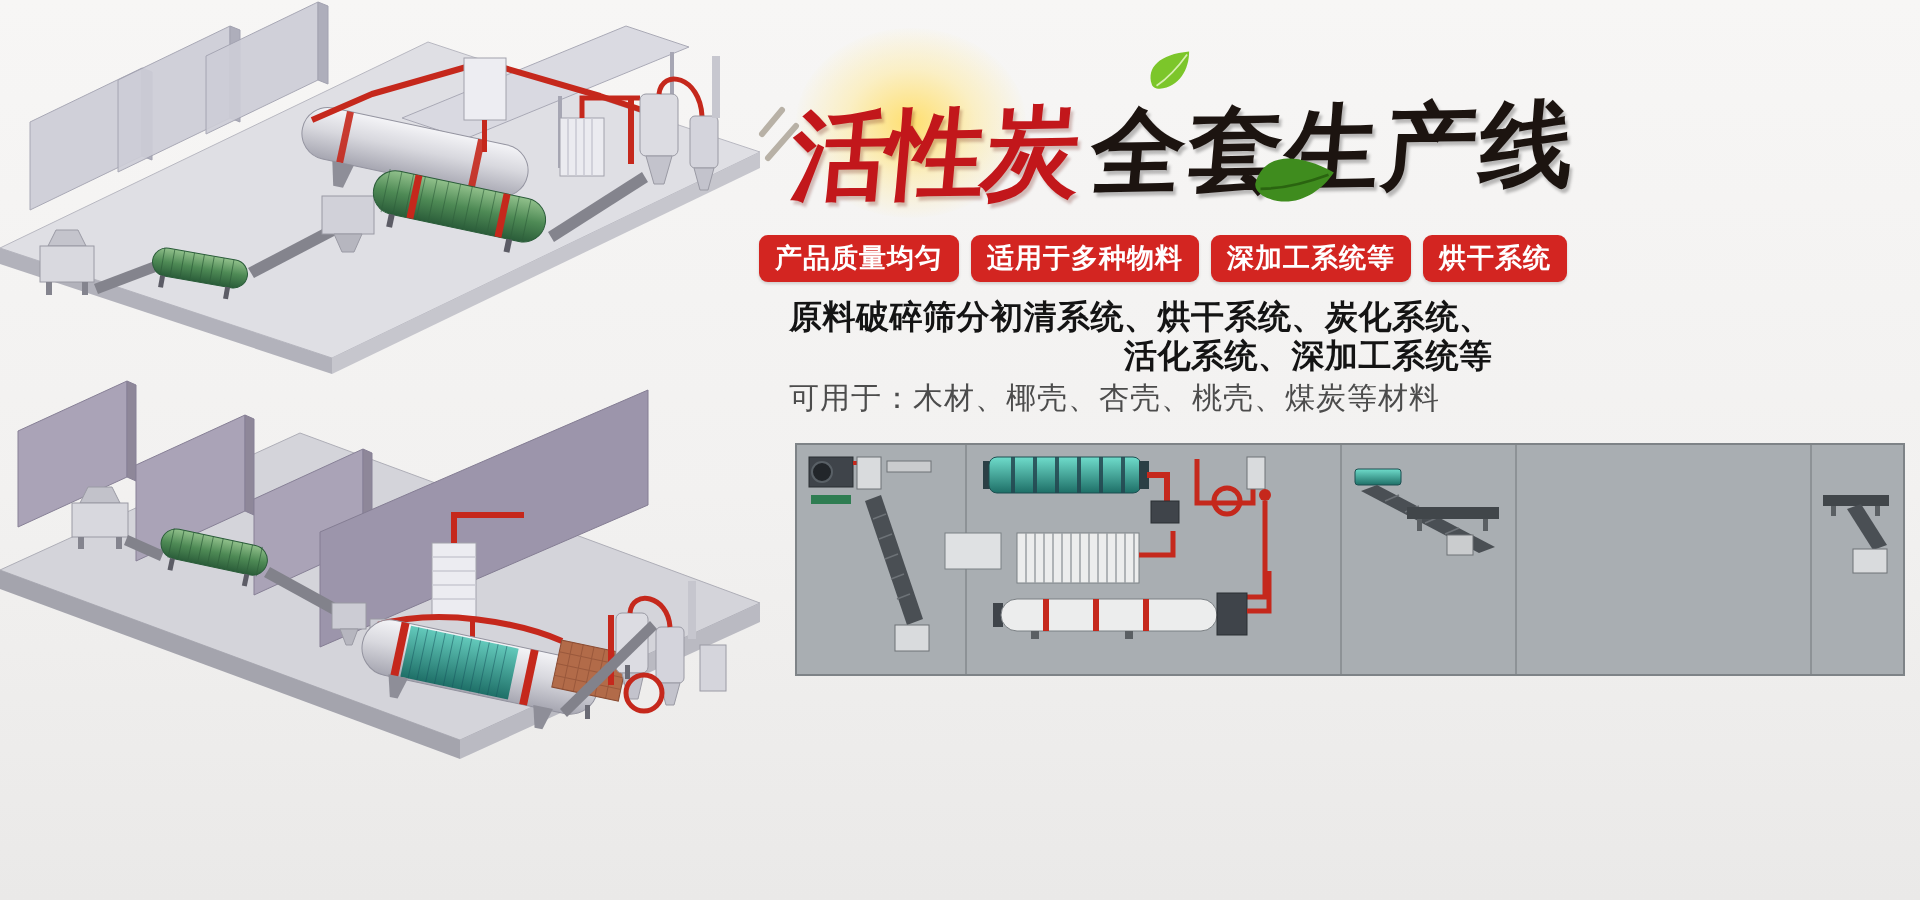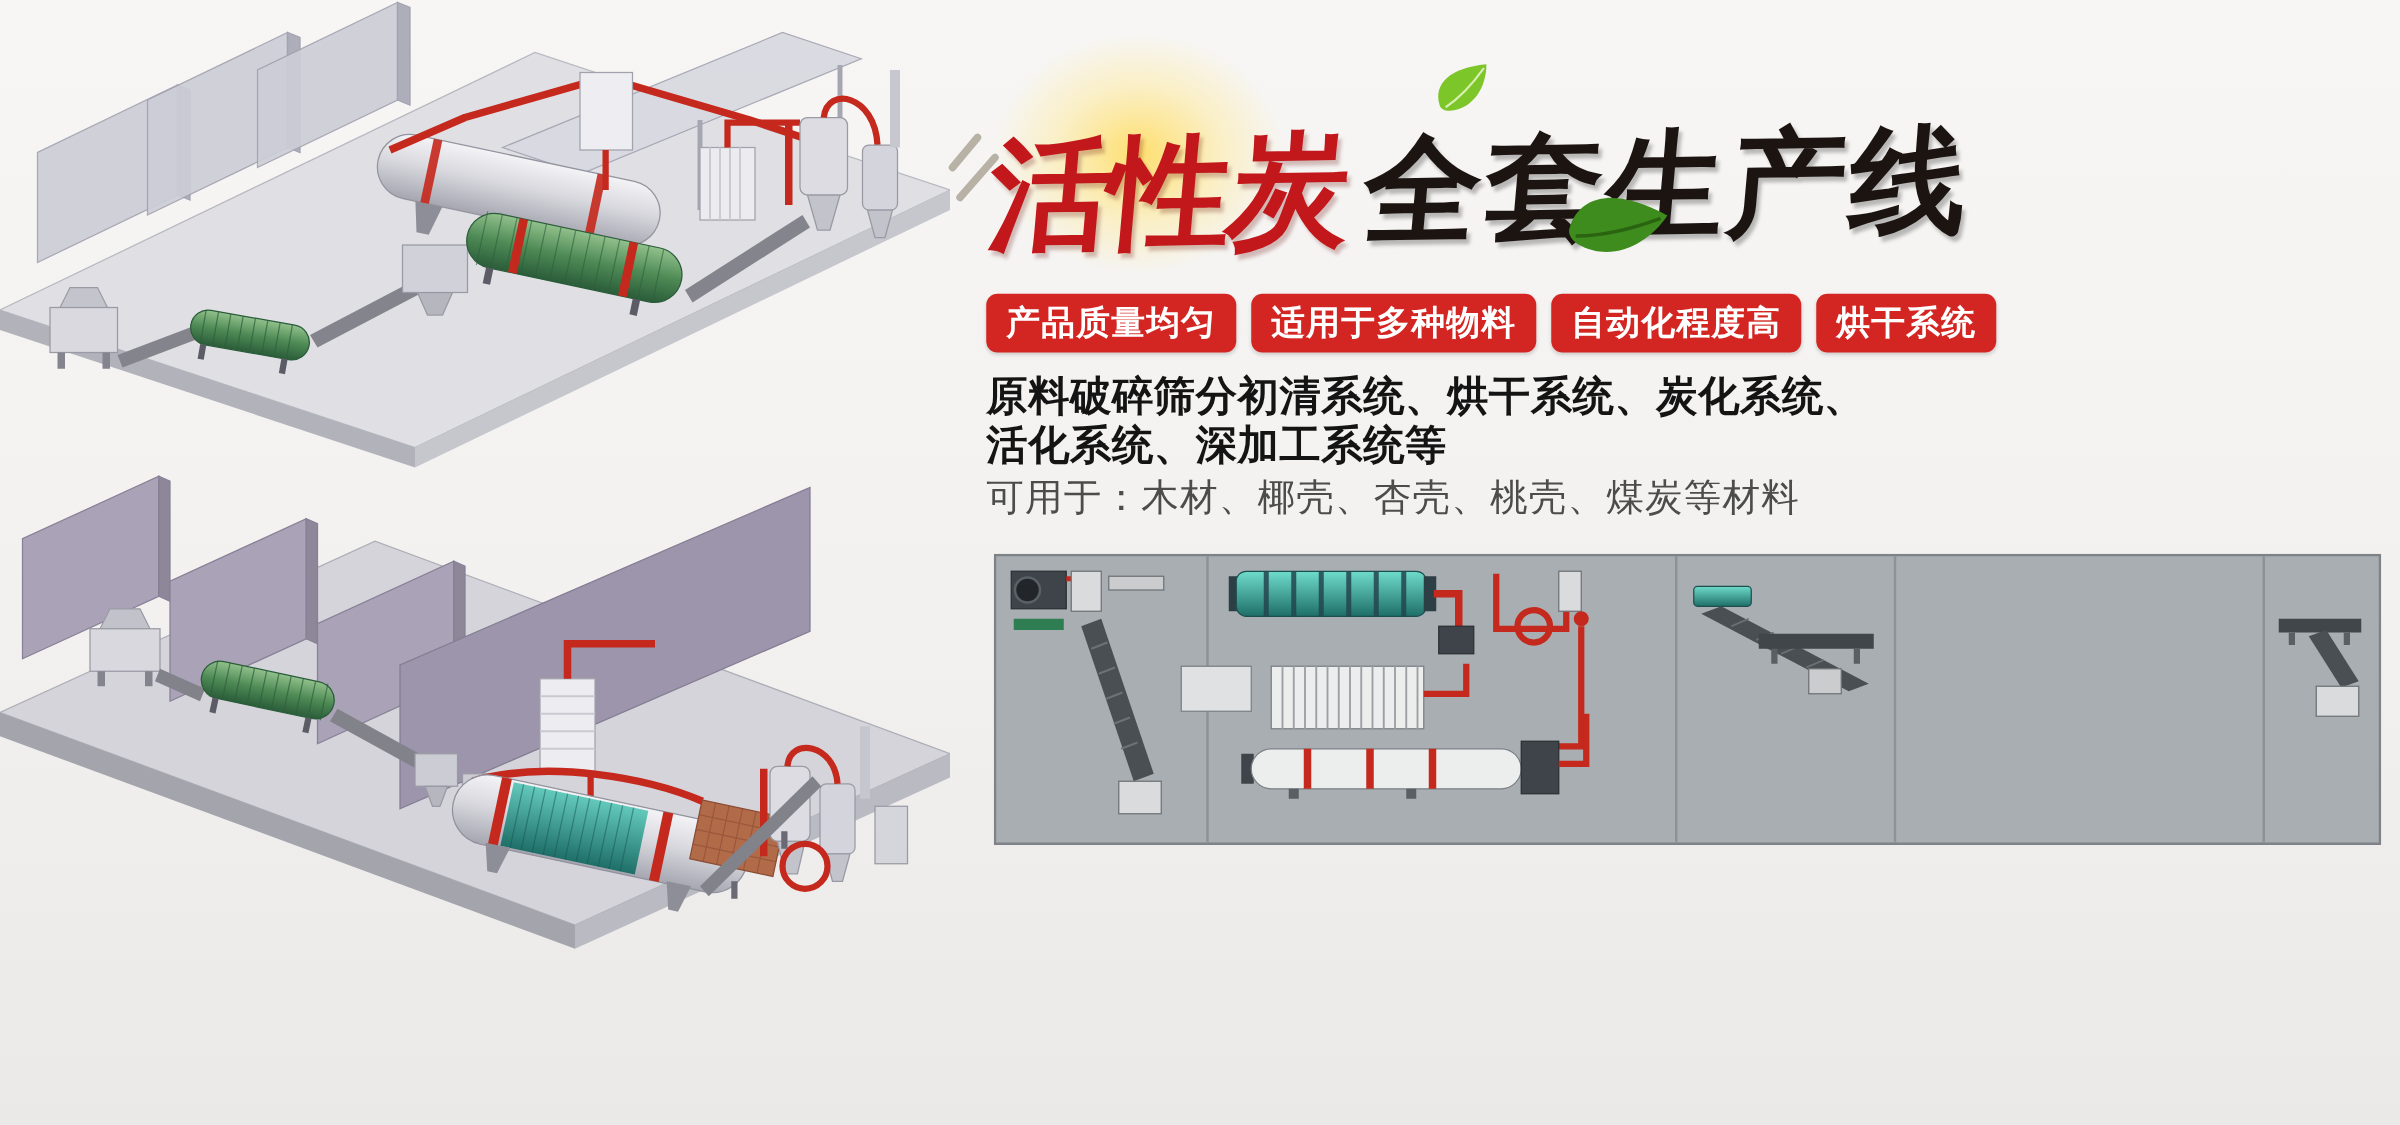--- a/index.html
+++ b/index.html
@@ -33,30 +33,30 @@
     text-shadow:3px 4px 3px rgba(100,10,5,0.25);
   }
   .t-black {
     font-size:94px; font-weight:900; color:#1c1410; letter-spacing:3px; margin-left:14px;
     text-shadow:3px 4px 3px rgba(0,0,0,0.25);
   }
   .leaf { position:absolute; z-index:3; }
   .leaf-1 { left:1146px; top:50px; transform:rotate(-12deg); }
   .leaf-2 { left:1252px; top:150px; transform:rotate(22deg); }
 
-  .badges { position:absolute; left:789px; top:235px; display:flex; gap:12px; z-index:2; }
+  .badges { position:absolute; left:759px; top:235px; display:flex; gap:12px; z-index:2; }
   .badge {
     display:inline-block; background:#d32521; color:#ffffff;
     font-size:27px; font-weight:700; line-height:1; padding:10px 16px;
     border-radius:9px; letter-spacing:1px; box-shadow:0 2px 3px rgba(0,0,0,0.15);
   }
 
   .desc {
     position:absolute; left:789px; top:297px; z-index:2;
-    font-size:33px; font-weight:800; color:#141414; line-height:39px; letter-spacing:0.5px;
+    font-size:33px; font-weight:800; color:#141414; line-height:39px; letter-spacing:0.5px;text-align:right;
   }
   .materials {
     position:absolute; left:789px; top:378px; z-index:2;
     font-size:30px; font-weight:400; color:#4c4c4c; letter-spacing:1px;
   }
 
   .layout-panel { position:absolute; left:795px; top:443px; width:1110px; height:233px; }
   .layout-panel svg { display:block; }
 </style>
 </head>
@@ -254,21 +254,21 @@
     <path d="M9,37 C24,31 40,19 51,9" fill="none" stroke="#d7efb0" stroke-width="2"></path>
   </svg>
   <svg class="leaf leaf-2" width="84" height="66" viewBox="0 0 60 48">
     <path d="M4,34 C2,14 20,2 54,6 C50,26 34,44 12,41 C7,40 4,37 4,34 Z" fill="#3f8c1e"></path>
     <path d="M9,37 C24,31 40,19 51,9" fill="none" stroke="#2a6410" stroke-width="2"></path>
   </svg>
 
   <div class="badges">
     <span class="badge">产品质量均匀</span>
     <span class="badge">适用于多种物料</span>
-    <span class="badge">自动化程度高</span>
+    <span class="badge">深加工系统等</span>
     <span class="badge">烘干系统</span>
   </div>
 
   <div class="desc">
     <div>原料破碎筛分初清系统、烘干系统、炭化系统、</div>
     <div>活化系统、深加工系统等</div>
   </div>
   <div class="materials">可用于：木材、椰壳、杏壳、桃壳、煤炭等材料</div>
 
   <div class="layout-panel">

